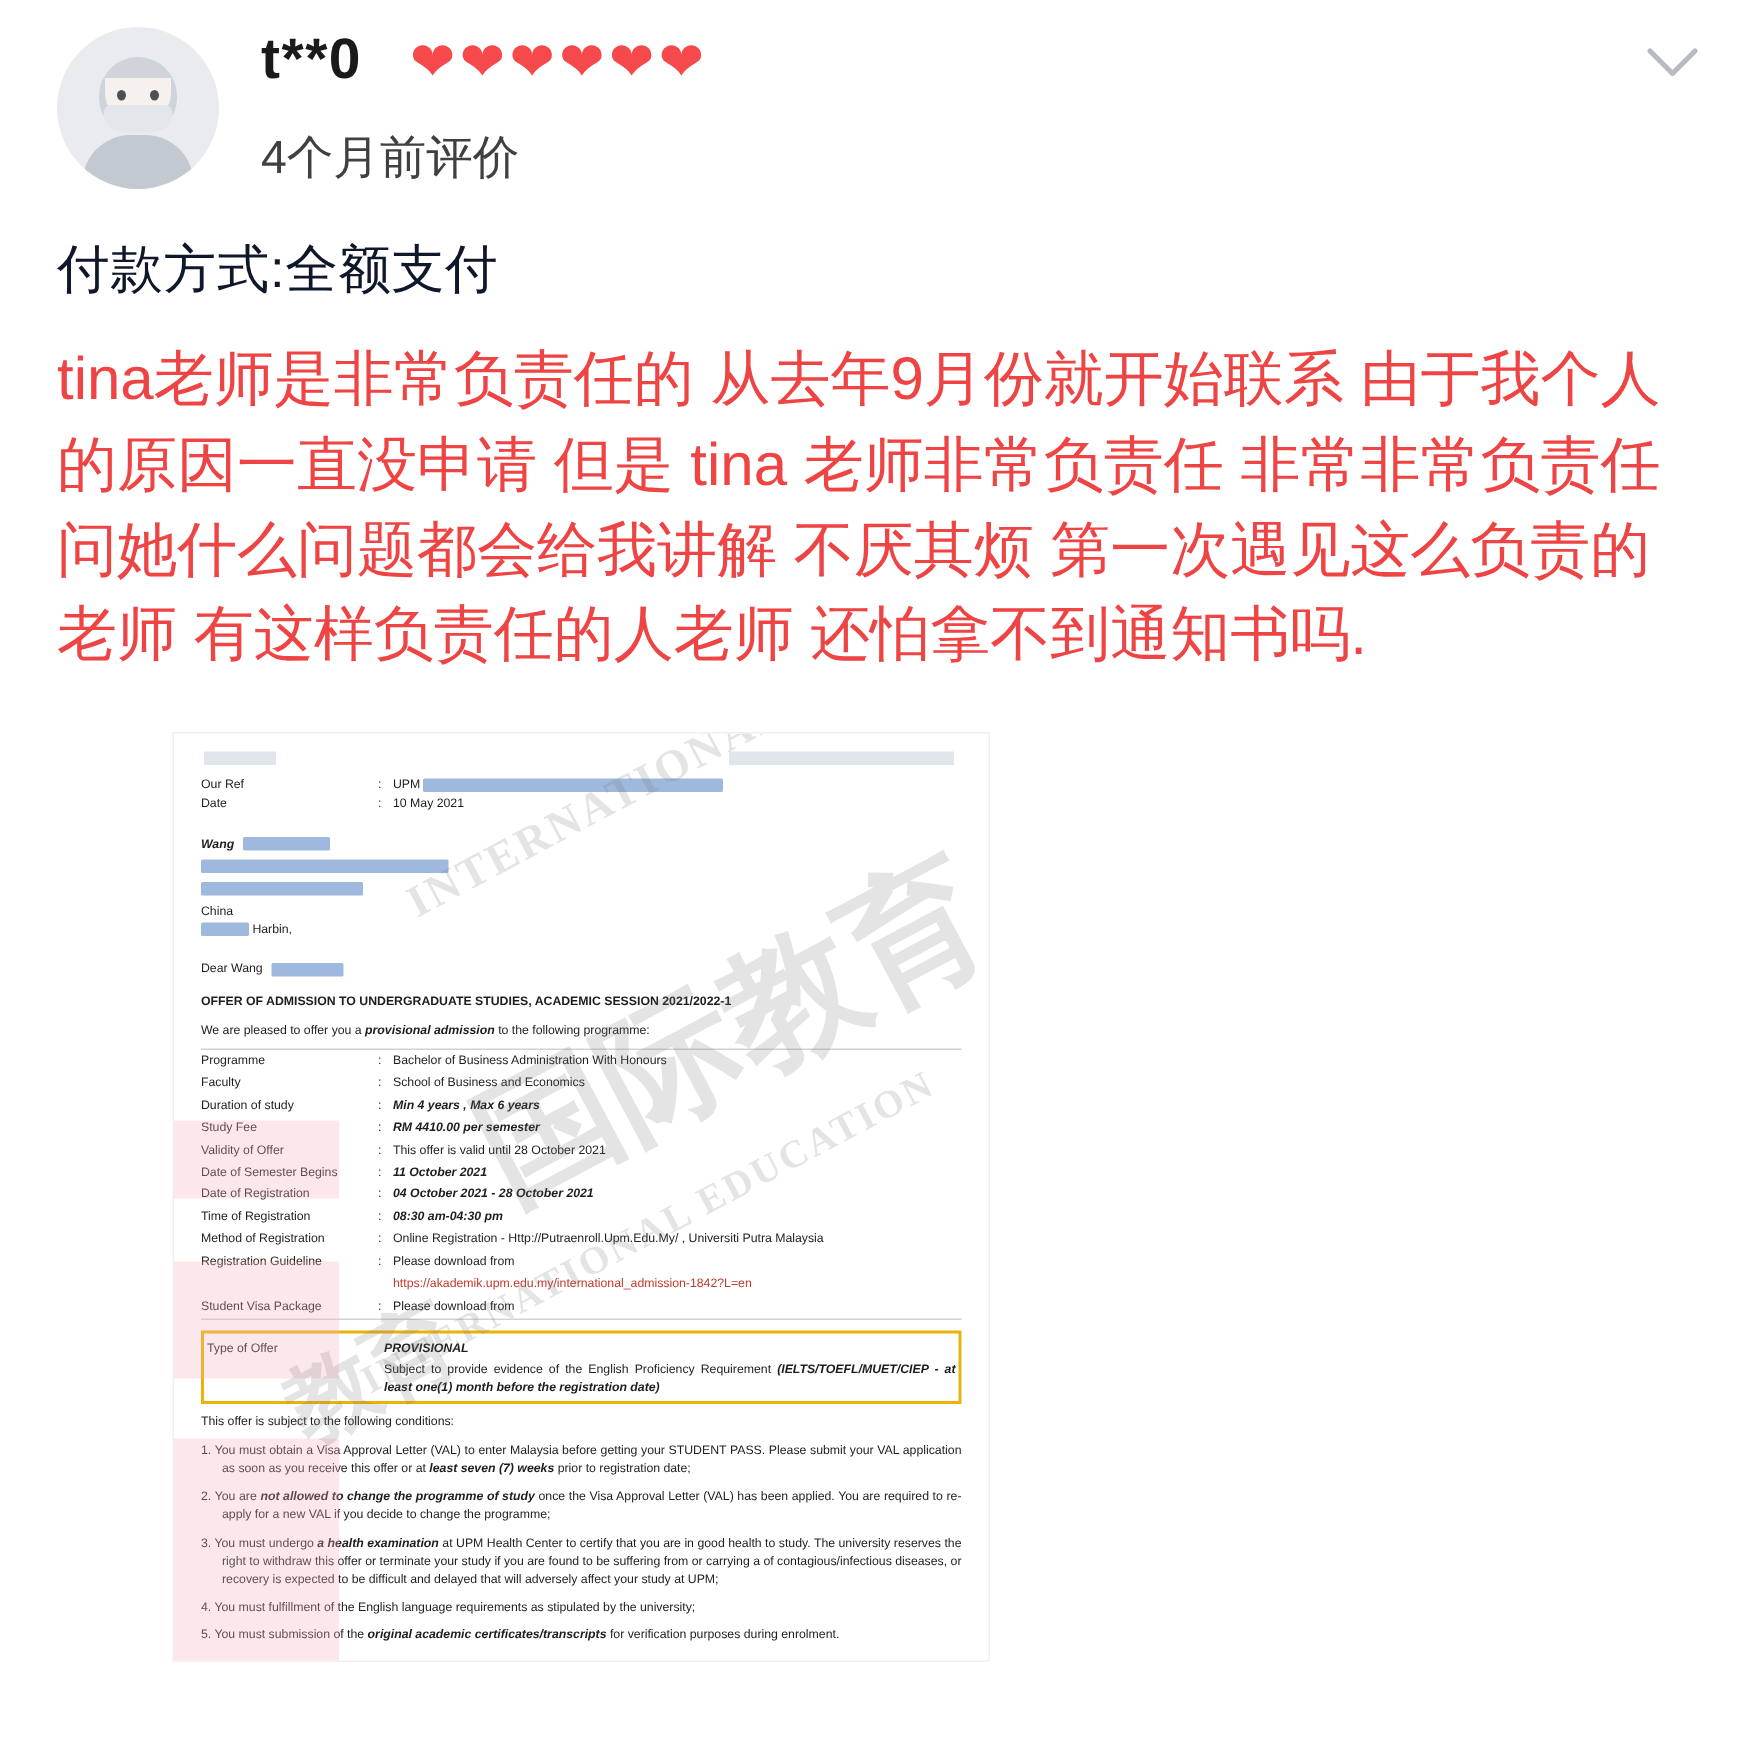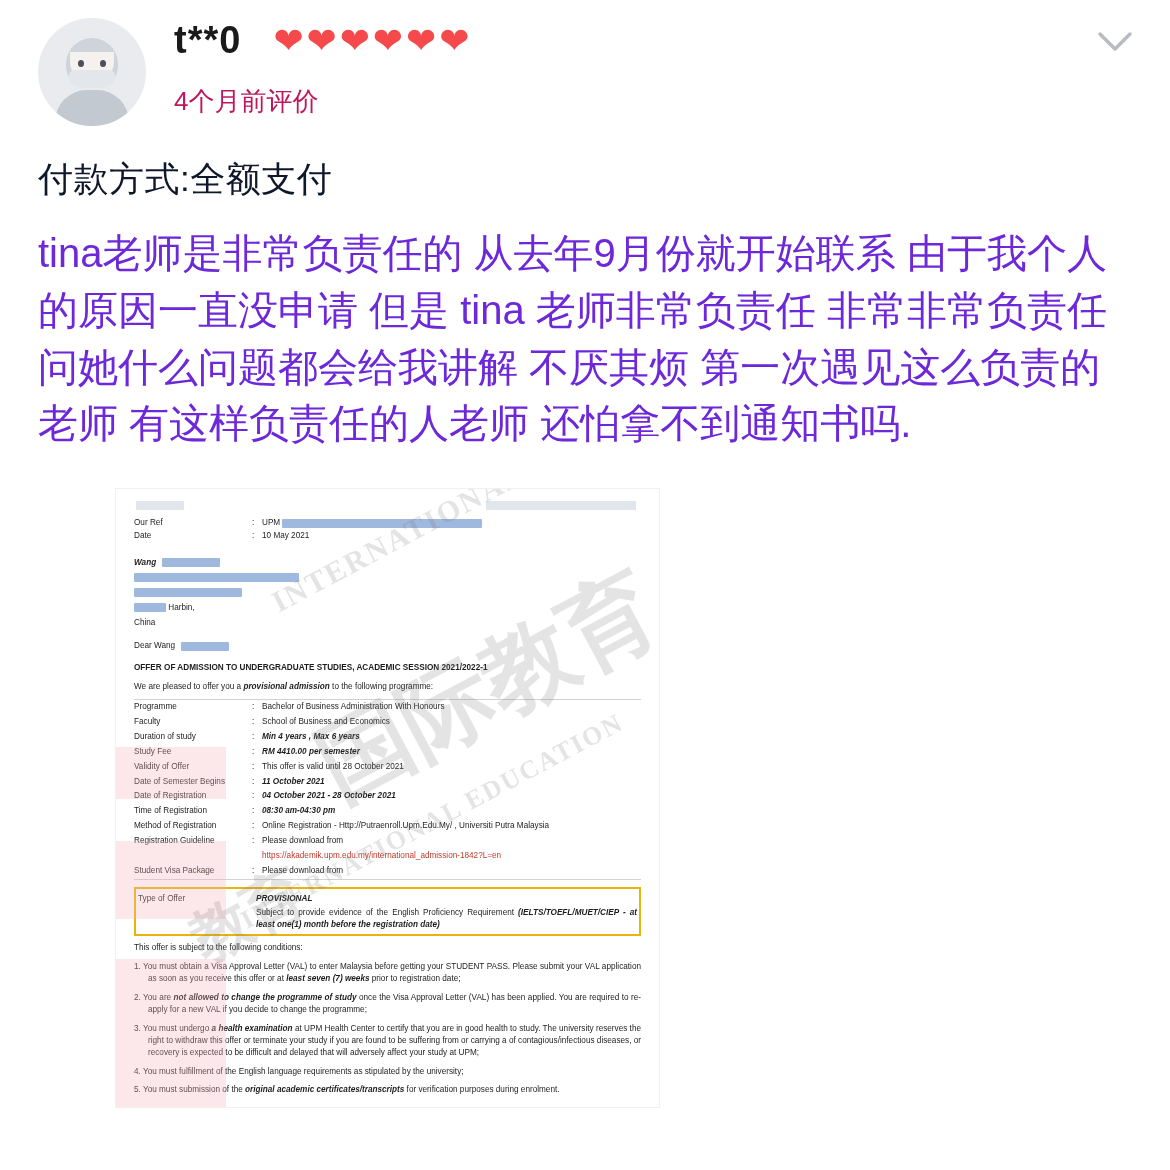--- a/index.html
+++ b/index.html
@@ -90,22 +90,22 @@
     line-height: 1.1;
   }
   .hearts {
     font-size: 36px;
     letter-spacing: 3px;
     line-height: 1;
     color: #f5494b;
   }
   .time-line {
     margin-top: 22px;
-    font-size: 26px;
-    color: #be185d;
+    font-size: 31px;
+    color: #404040;
   }
   .chevron {
     position: absolute;
     right: 32px;
     top: 18px;
     width: 46px; height: 46px;
   }
   .chevron svg { display: block; }
 
   
@@ -114,21 +114,21 @@
     font-size: 35px;
     color: #0f172a;
     letter-spacing: 0.5px;
   }
 
   
   .review-body {
     margin: 22px 38px 0 38px;
     font-size: 40px;
     line-height: 1.42;
-    color: #6d28d9;
+    color: #ef4444;
     word-break: break-word;
   }
 
   
   .doc-wrap {
     margin: 36px 0 0 115px;
     width: 545px;
     height: 620px;
     position: relative;
     overflow: hidden;
@@ -293,25 +293,25 @@
         <div style="margin-bottom:3px;">
           <span class="b">Wang</span>
           <span class="redact" style="width:58px;margin-left:4px;"></span>
         </div>
         <div style="margin-bottom:3px;">
           <span class="redact" style="width:165px;"></span>
         </div>
         <div style="margin-bottom:3px;">
           <span class="redact" style="width:108px;"></span>
         </div>
+        <div>China</div>
         <div style="margin-bottom:3px;">
           <span class="redact" style="width:32px;"></span>
           <span>Harbin,</span>
         </div>
-        <div>China</div>
       </div>
 
       <div style="height:12px"></div>
 
       <div>
         <span>Dear Wang</span>
         <span class="redact" style="width:48px;margin-left:4px;"></span>
       </div>
 
       <div class="sectitle">OFFER OF ADMISSION TO UNDERGRADUATE STUDIES, ACADEMIC SESSION 2021/2022-1</div>

